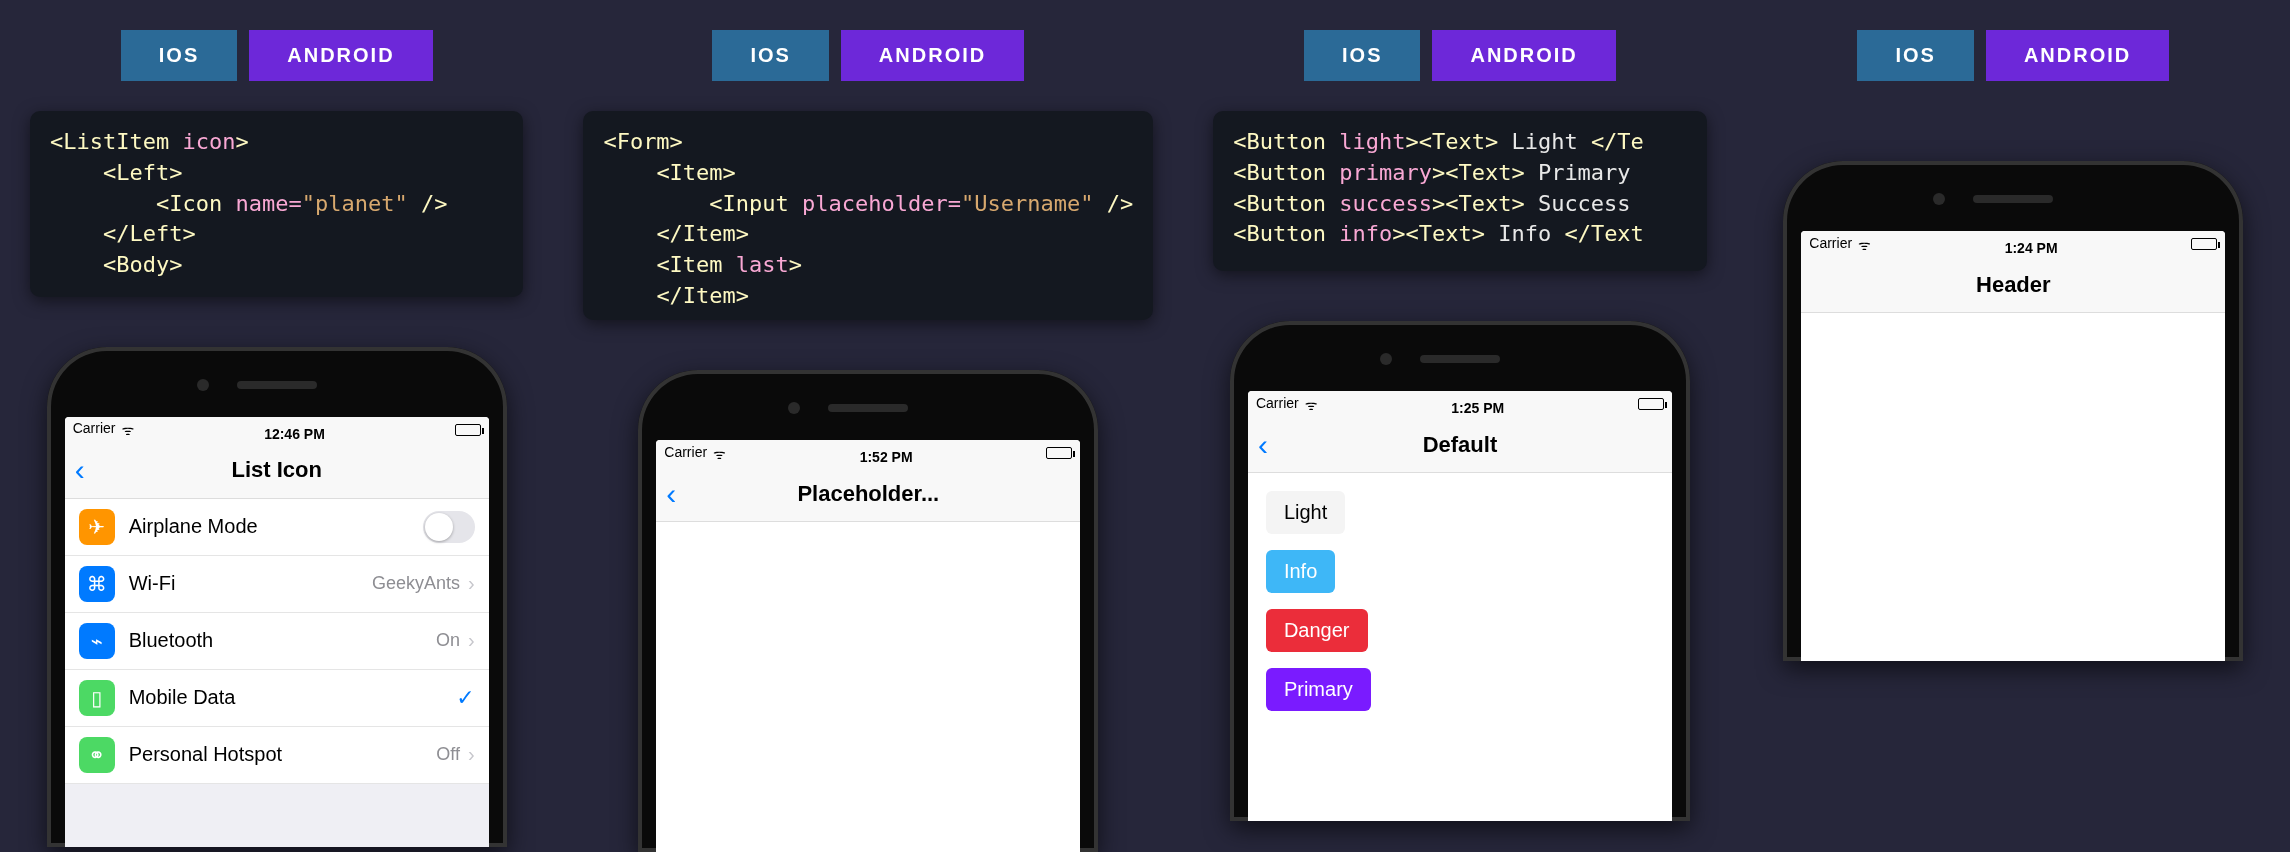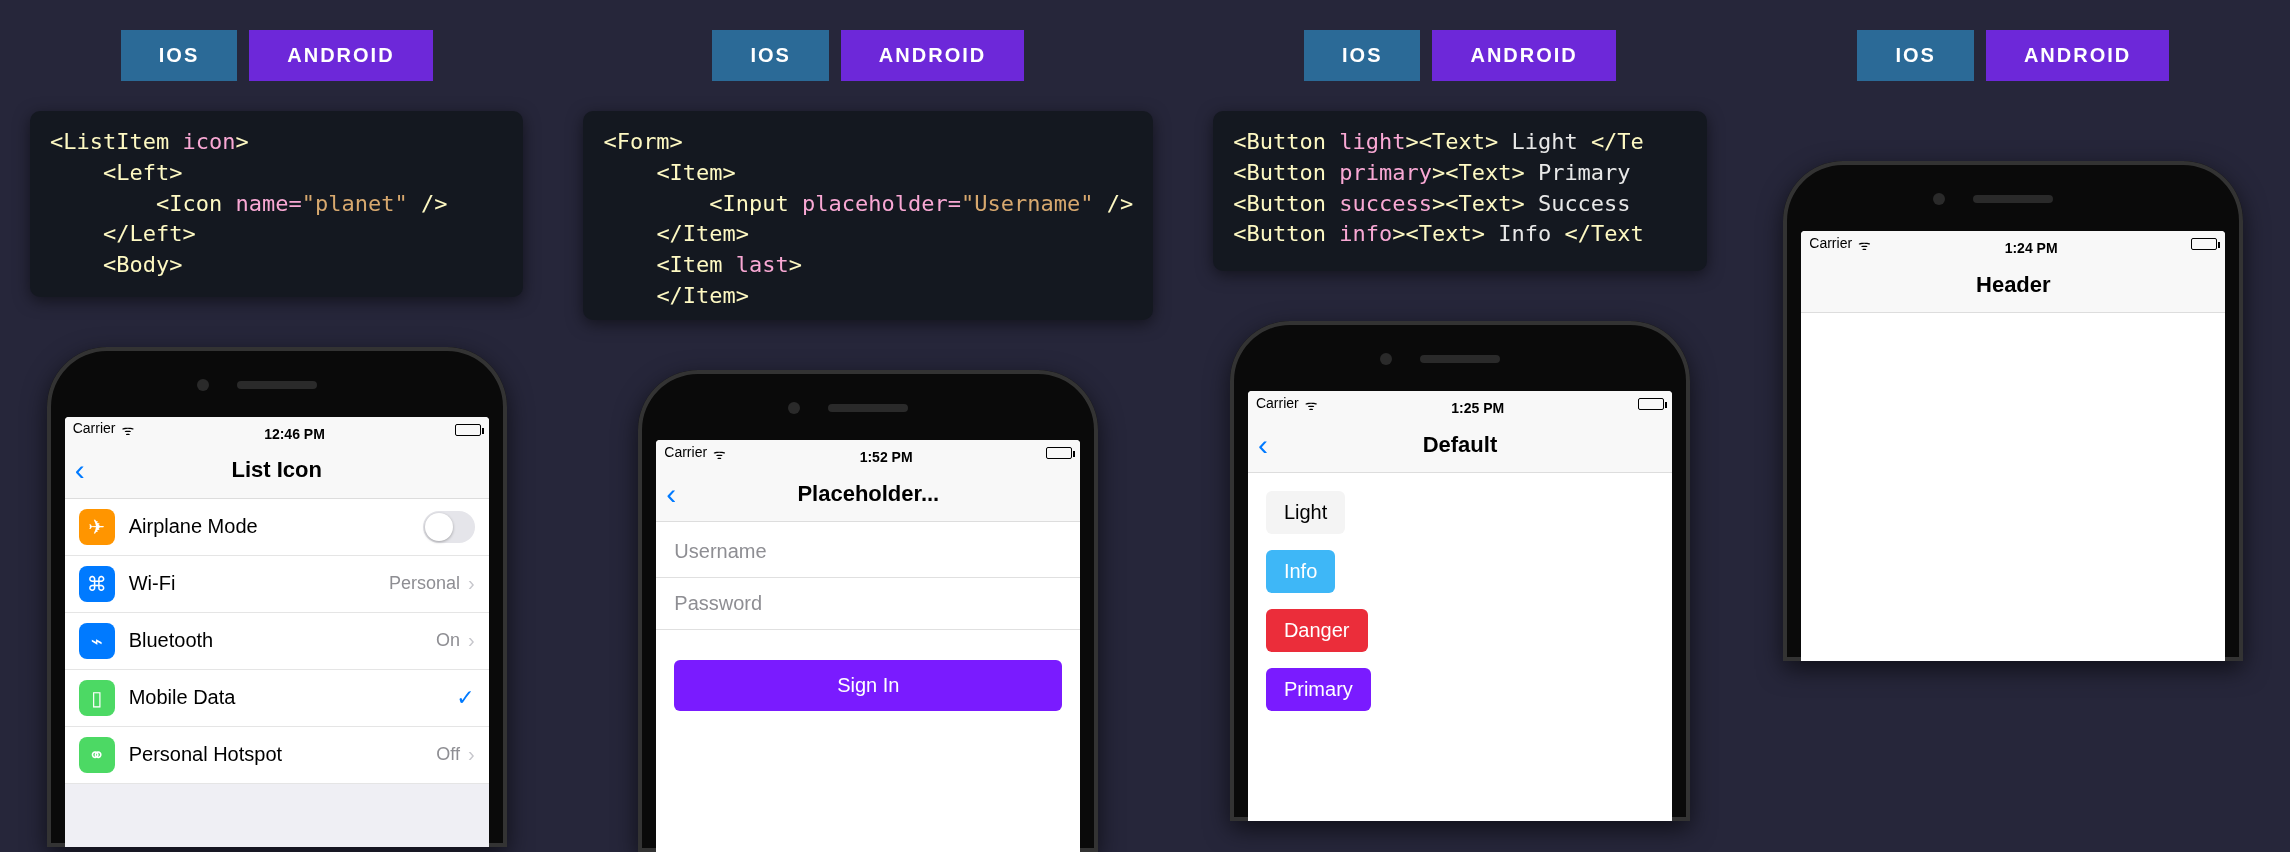--- a/index.html
+++ b/index.html
@@ -269,21 +269,21 @@
         <div class="list-icon li-orange">✈</div>
         <span>Airplane Mode</span>
         <div class="li-right">
               <div class="switch"></div>
             </div>
       </div>
           <div class="list-item">
         <div class="list-icon li-blue">⌘</div>
         <span>Wi-Fi</span>
         <div class="li-right">
-              <span>Personal</span>
+              <span>GeekyAnts</span>
               <span class="chevron">›</span>
             </div>
       </div>
           <div class="list-item">
         <div class="list-icon li-blue2">⌁</div>
         <span>Bluetooth</span>
         <div class="li-right">
               <span>On</span>
               <span class="chevron">›</span>
             </div>
@@ -329,27 +329,20 @@
           </div>
           <div class="sb-center">1:52 PM</div>
           <div class="sb-right">
             <span class="battery green"><span class="fill"></span></span>
           </div>
         </div>
         <div class="navbar">
           <span class="back">‹</span>
           <span>Placeholder...</span>
         </div>
-        <div class="content white">
-          <div class="form-group">
-            <div class="input-row">Username</div>
-            <div class="input-row">Password</div>
-          </div>
-          <div class="signin-btn">Sign In</div>
-        </div>
       </div>
     </div>
   </div>
 <div class="col">
     <div class="tabs">
       <button class="tab tab-ios">IOS</button>
       <button class="tab tab-android">ANDROID</button>
     </div>
     <div class="codebox"><span class="tag">&lt;Button </span><span class="attr">light</span><span class="tag">&gt;&lt;Text&gt;</span><span class="txt"> Light </span><span class="tag">&lt;/Te</span>
 <span class="tag">&lt;Button </span><span class="attr">primary</span><span class="tag">&gt;&lt;Text&gt;</span><span class="txt"> Primary </span>

